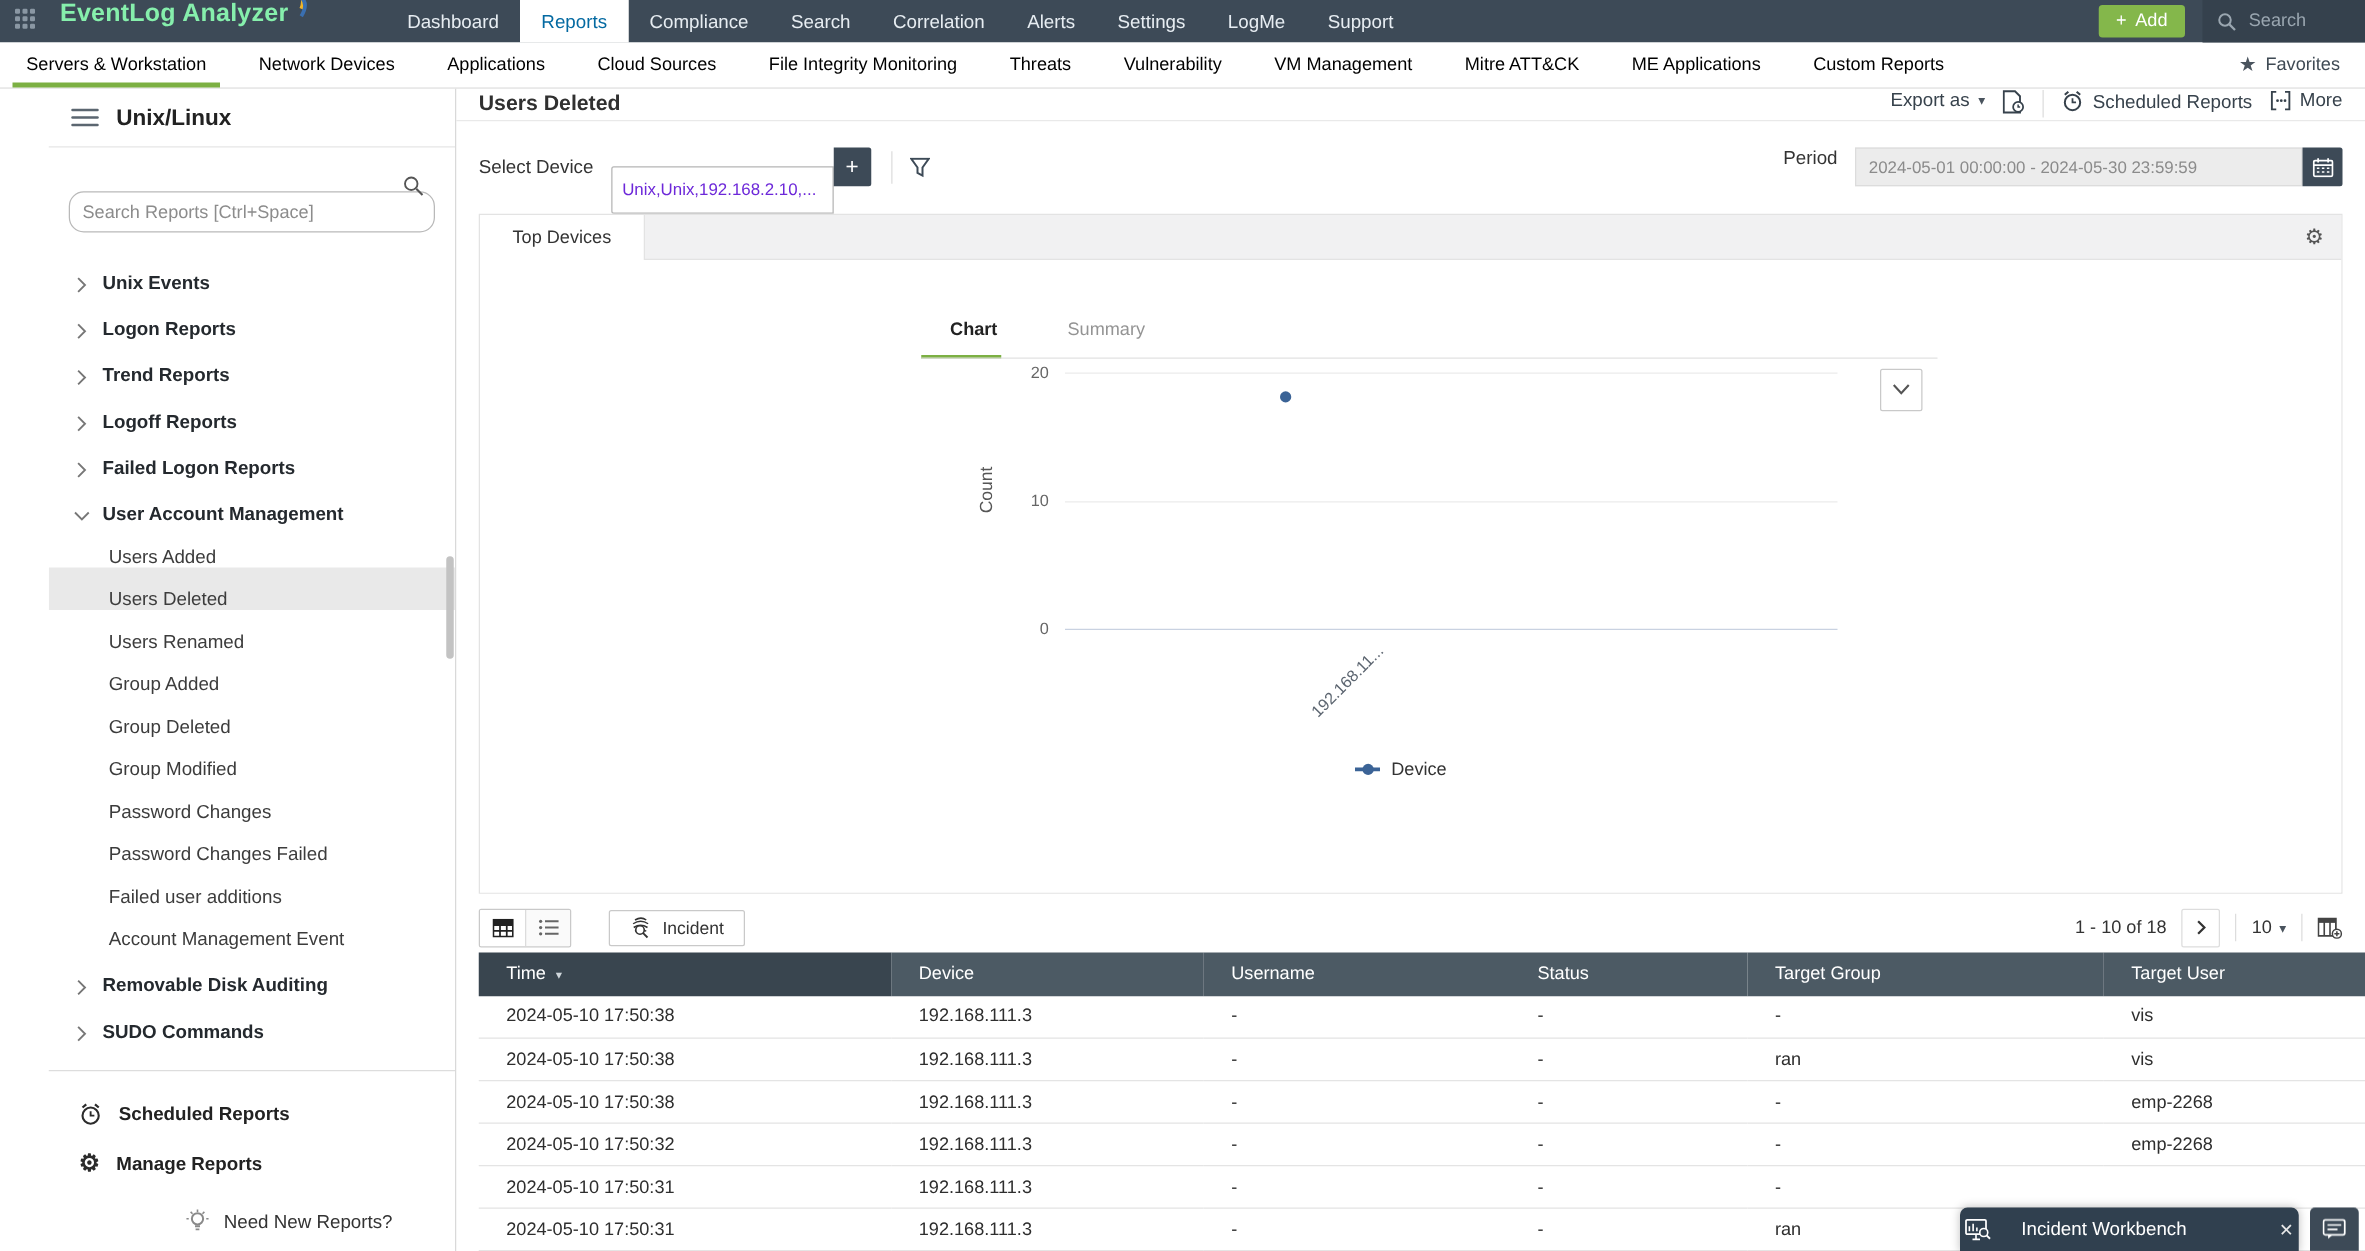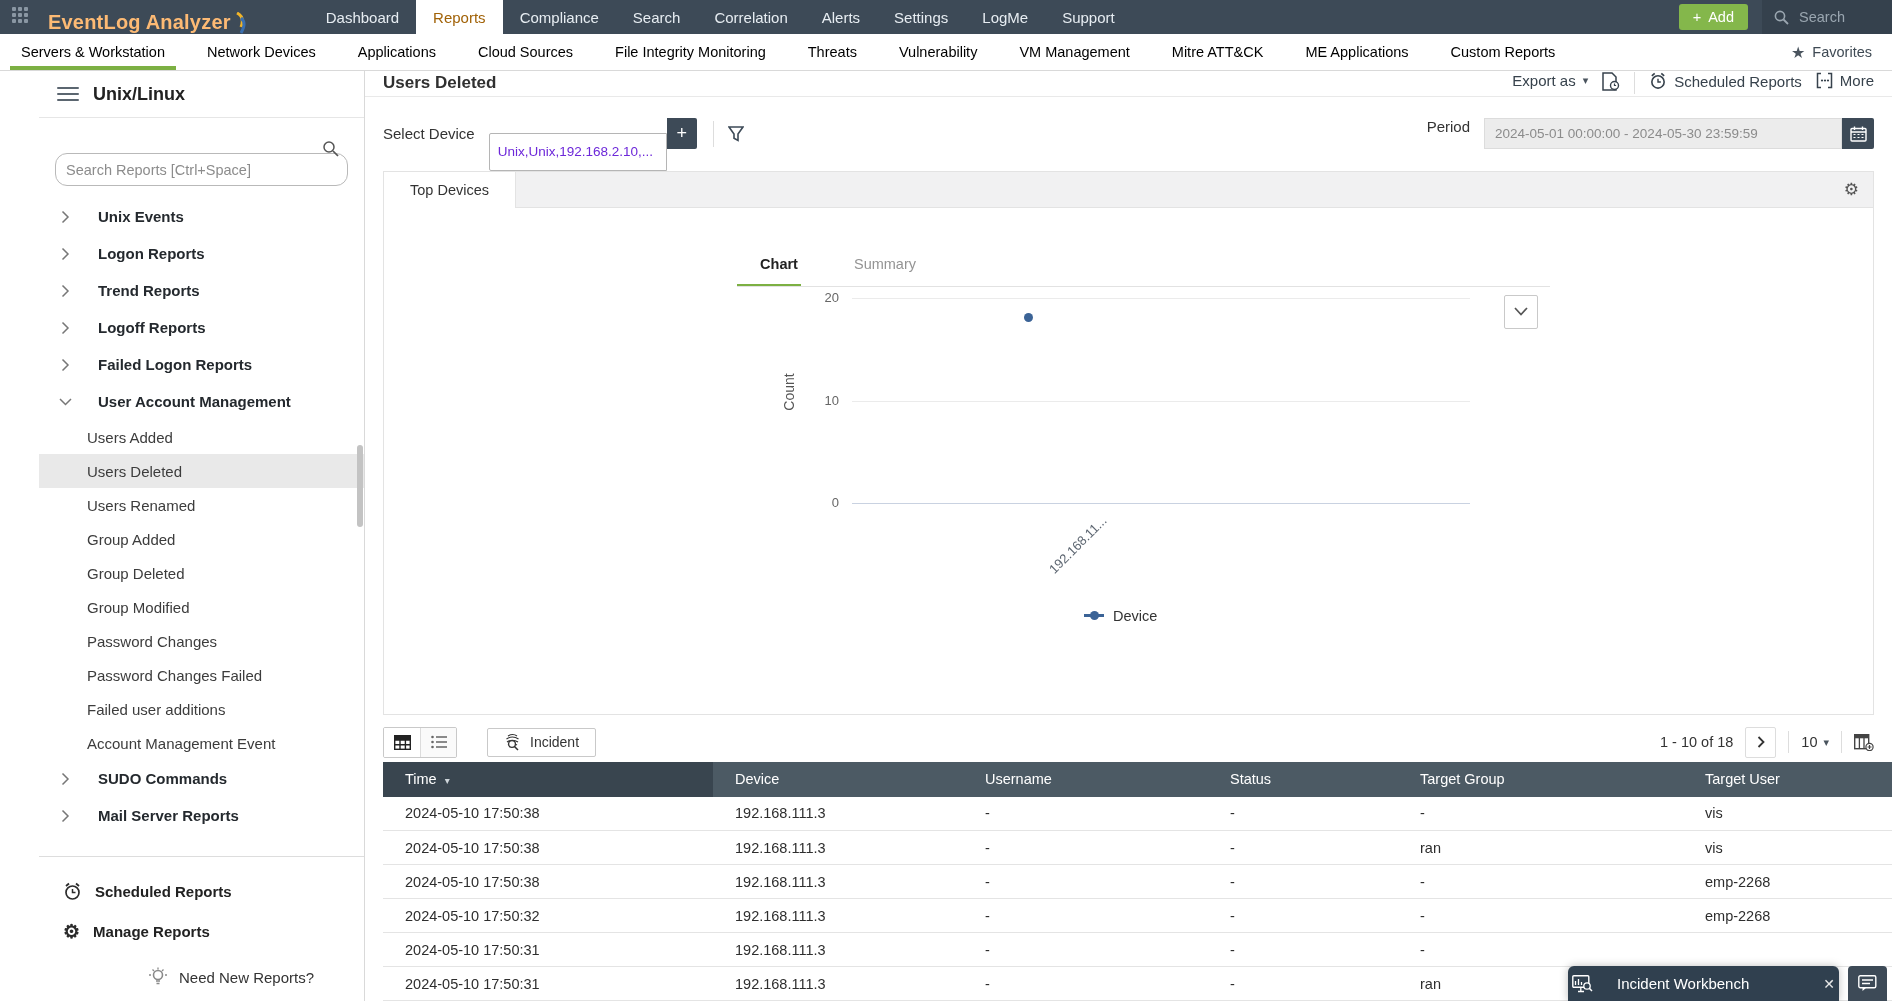--- a/index.html
+++ b/index.html
@@ -4,27 +4,27 @@
 <style>
   * { margin:0; padding:0; box-sizing:border-box; }
   html,body { width:1892px; height:1001px; overflow:hidden;
     font-family:"Liberation Sans", sans-serif; background:#fff; color:#333; }
 
   
   .topbar { height:34px; background:#3d4a57; display:flex; align-items:stretch; }
   .waffle { width:20px; height:20px; margin:7px 10px 0 12px; display:grid;
     grid-template-columns:repeat(3,4px); grid-template-rows:repeat(3,4px); gap:2px; }
   .waffle i { background:#8a97a3; border-radius:1px; }
-  .logo { display:flex; align-items:flex-end; gap:4px; color:#fdba74; font-size:20px;
+  .logo { display:flex; align-items:flex-start; gap:4px; color:#86efac; font-size:20px;
     font-weight:bold; letter-spacing:.2px; padding:0 6px; }
   .logo svg { margin-top:-8px; }
   .topnav { display:flex; margin-left:54px; }
   .topnav .nav-item { display:flex; align-items:center; padding:0 17px; color:#e7edf2;
     font-size:15px; cursor:pointer; }
-  .topnav .nav-item.active { background:#fff; color:#a16207; }
+  .topnav .nav-item.active { background:#fff; color:#0369a1; }
   .topbar-right { margin-left:auto; display:flex; align-items:center; }
   .add-btn { background:#84b74b; color:#fff; font-size:14.5px; border:none; border-radius:3px;
     height:26px; padding:0 14px; margin-right:14px; display:flex; align-items:center; gap:7px; cursor:pointer;}
   .top-search { width:130px; height:34px; background:#35414d; color:#9aa6b0; display:flex;
     align-items:center; gap:10px; padding:0 12px; font-size:14.5px; }
 
   
   .subnav { height:37px; background:#fff; border-bottom:1px solid #d9d9d9; display:flex; align-items:stretch; }
   .subnav .sub-item { display:flex; align-items:center; padding:0 21px; font-size:14.5px;
     color:#000000; position:relative; cursor:pointer; white-space:nowrap;}
@@ -43,21 +43,21 @@
     border-bottom:1px solid #e6e6e6; }
   .hamburger { width:22px; display:flex; flex-direction:column; gap:4px; cursor:pointer; }
   .hamburger i { height:2px; background:#5b6670; border-radius:1px; }
   .sb-title { font-size:18px; font-weight:bold; color:#222; }
   .sb-search { margin:15px 16px 8px; position:relative; }
   .sb-search input { width:100%; height:33px; border:1px solid #b9b9b9; border-radius:12px;
     padding:0 34px 0 10px; font-size:14.5px; color:#444; font-family:inherit;margin-top:20px; }
   .sb-search input::placeholder { color:#8c8c8c; }
   .sb-search .mag { position:absolute; right:9px; top:7px; color:#555; }
   .sb-tree { flex:1; overflow:hidden; position:relative; padding-top:4px;}
-  .tree-item { display:flex; align-items:center; gap:28px; padding-left:22px; height:37px;
+  .tree-item { display:flex; align-items:flex-end; gap:12px; padding-left:22px; height:37px;
     cursor:pointer; }
   .tree-item .chev { width:9px; display:flex; color:#777; }
   .tree-item.expanded .chev { transform:rotate(90deg); }
   .tree-item .tl { font-size:15px; color:#24292e; font-weight:600; }
   .tree-item.child { height:34px; padding-left:48px; }
   .tree-item.child .tl { font-weight:normal; color:#3c3c3c; }
   .tree-item.selected { background:#e9e9e9; }
   .tree-fade { position:absolute; bottom:0; left:0; right:0; height:16px;
     background:linear-gradient(rgba(255,255,255,0), rgba(255,255,255,.85)); pointer-events:none;}
   .sb-handle { position:absolute; right:1px; top:374px; width:6px; height:82px;
@@ -410,20 +410,28 @@
         <div class="tree-item child">
 
           <span class="tl">Failed user additions</span>
         </div>
 
         <div class="tree-item child">
 
           <span class="tl">Account Management Event</span>
         </div>
 
+        <div class="tree-item group">
+          <span class="chev">
+            <svg width="9" height="14" viewBox="0 0 9 14">
+              <path d="M1.5 1.5 L7 7 L1.5 12.5" stroke="#777" stroke-width="1.5" fill="none"></path>
+            </svg>
+          </span>
+          <span class="tl">Removable Disk Auditing</span>
+        </div>
 
         <div class="tree-item group">
           <span class="chev">
             <svg width="9" height="14" viewBox="0 0 9 14">
               <path d="M1.5 1.5 L7 7 L1.5 12.5" stroke="#777" stroke-width="1.5" fill="none"></path>
             </svg>
           </span>
           <span class="tl">SUDO Commands</span>
         </div>
 

